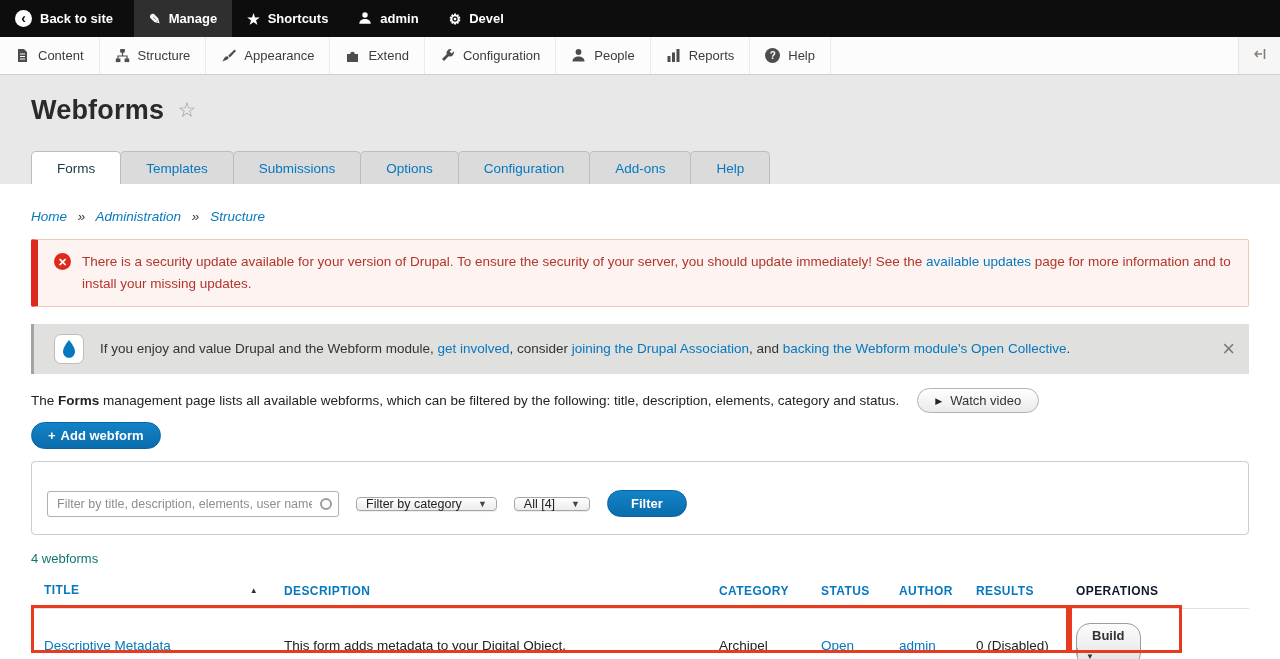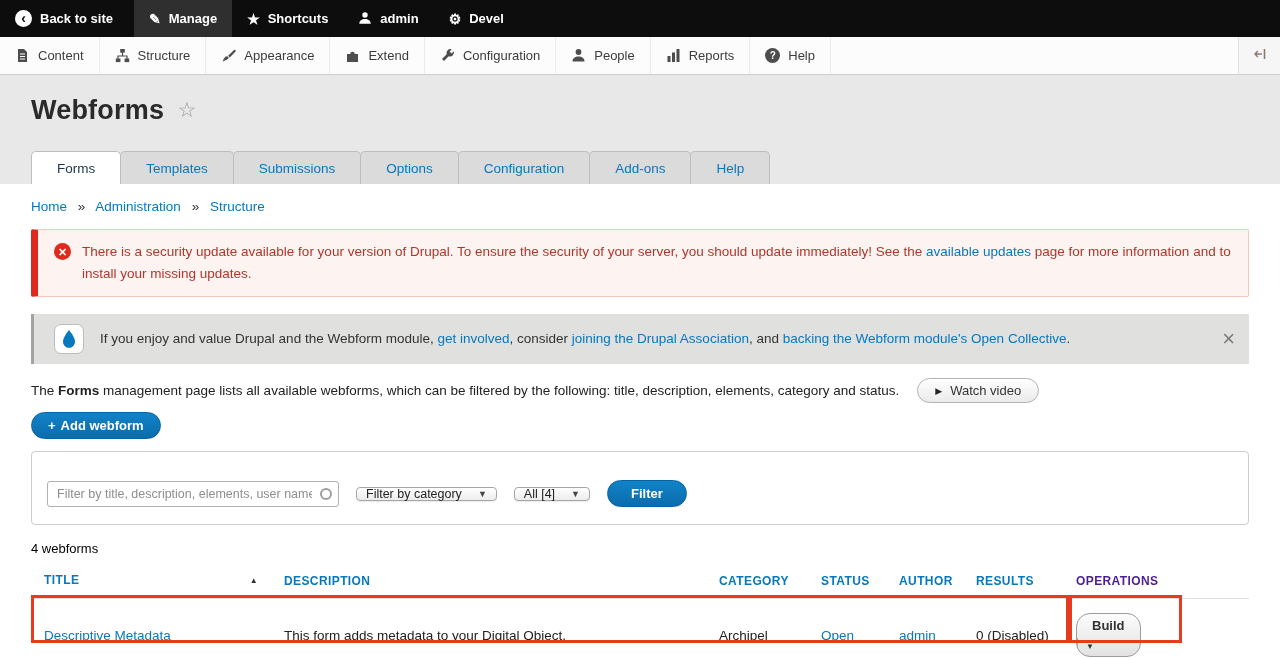--- a/index.html
+++ b/index.html
@@ -33,21 +33,21 @@
   .tabs { position:absolute; left:31px; bottom:0; display:flex; }
   .tab { padding:9px 25px 8px; font-size:13.5px; color:#0678be; background:#dbdbdb;
     border:1px solid #bdbdbd; border-bottom:none; border-radius:5px 5px 0 0; margin-right:-1px;
     cursor:pointer; white-space:nowrap; }
   .tab.active { background:#fff; color:#203a4b; position:relative; z-index:2; }
 
   
   .content { padding:0 31px; background:#fff; }
   a, .link { color:#0678be; text-decoration:none; cursor:pointer; }
 
-  .breadcrumb { margin-top:15px; font-size:13.5px; color:#444; }
+  .breadcrumb { margin-top:25px; font-size:13.5px; color:#444;font-style:italic; }
   .breadcrumb .sep { margin:0 7px; color:#333; }
 
   .msg-error { margin-top:15px; background:#fdf3f1; border:1px solid #f2c7bd;
     border-left:7px solid #df291c; border-radius:2px; padding:11px 16px 11px 44px;
     color:#b2362b; font-size:13.5px; line-height:22px; position:relative; }
   .err-icon { position:absolute; left:16px; top:13px; width:17px; height:17px;
     background:#df291c; color:#fff; border-radius:50%; font-size:11px; font-weight:bold;
     display:flex; align-items:center; justify-content:center; }
 
   .msg-info { margin-top:17px; background:#e0e0df; border-left:3px solid #a3a3a3;
@@ -79,30 +79,30 @@
     font-family:"Liberation Sans", sans-serif; }
   .filter-input::placeholder { color:#8e8e8e; opacity:1; }
   .throbber { position:absolute; right:7px; top:7px; width:12px; height:12px;
     border:2px solid #9e9e9e; border-radius:50%; }
   .select { height:14px; display:inline-flex; align-items:center; gap:16px; padding:4px 9px;
     background:linear-gradient(#fff,#ececec); border:1px solid #a6a6a6; border-radius:4px;
     font-size:12.5px; color:#222; box-shadow:0 1px 1px rgba(0,0,0,.08); cursor:pointer; white-space:nowrap; }
   .select .caret { font-size:9px; color:#444; }
   .btn-filter { margin-top:0; padding:5px 23px; }
 
-  .count { margin-top:16px; font-size:13px; color:#000000; }
+  .count { margin-top:16px; font-size:13px; color:#0f766e; }
 
   .table-wrap { position:relative; margin-top:6px; }
   table { width:100%; border-collapse:collapse; table-layout:fixed; font-size:13.5px; }
   th { text-align:left; font-size:12px; font-weight:bold; letter-spacing:.4px;
     color:#0678be; padding:11px 13px 9px; border-bottom:1px solid #e2e2e2; cursor:pointer; }
   th.c-title { padding:0 13px; }
   .sortwrap { display:flex; align-items:center; justify-content:space-between;
     padding:11px 0 9px; border-bottom:2px solid #2f2f2f; }
-  th.c-ops { color:#4c1d95; cursor:default; }
+  th.c-ops { color:#0f172a; cursor:default; }
   .sort-arrow { font-size:8px; color:#333; }
   td { padding:14px 13px; border-bottom:1px solid #d8d8d8; vertical-align:middle; color:#222; }
 
   .build-btn { display:inline-flex; align-items:stretch; border:1px solid #9c9c9c;
     border-radius:14px; overflow:hidden; background:linear-gradient(#fcfcfc,#e2e2e2);
     font-size:13px; color:#333;flex-direction:column; }
   .build-label { padding:4px 15px 5px; font-weight:bold; cursor:pointer; }
   .build-caret { padding:4px 9px 5px 8px; border-left:1px solid #a8a8a8; font-size:8px;
     display:flex; align-items:center; cursor:pointer; }
 

